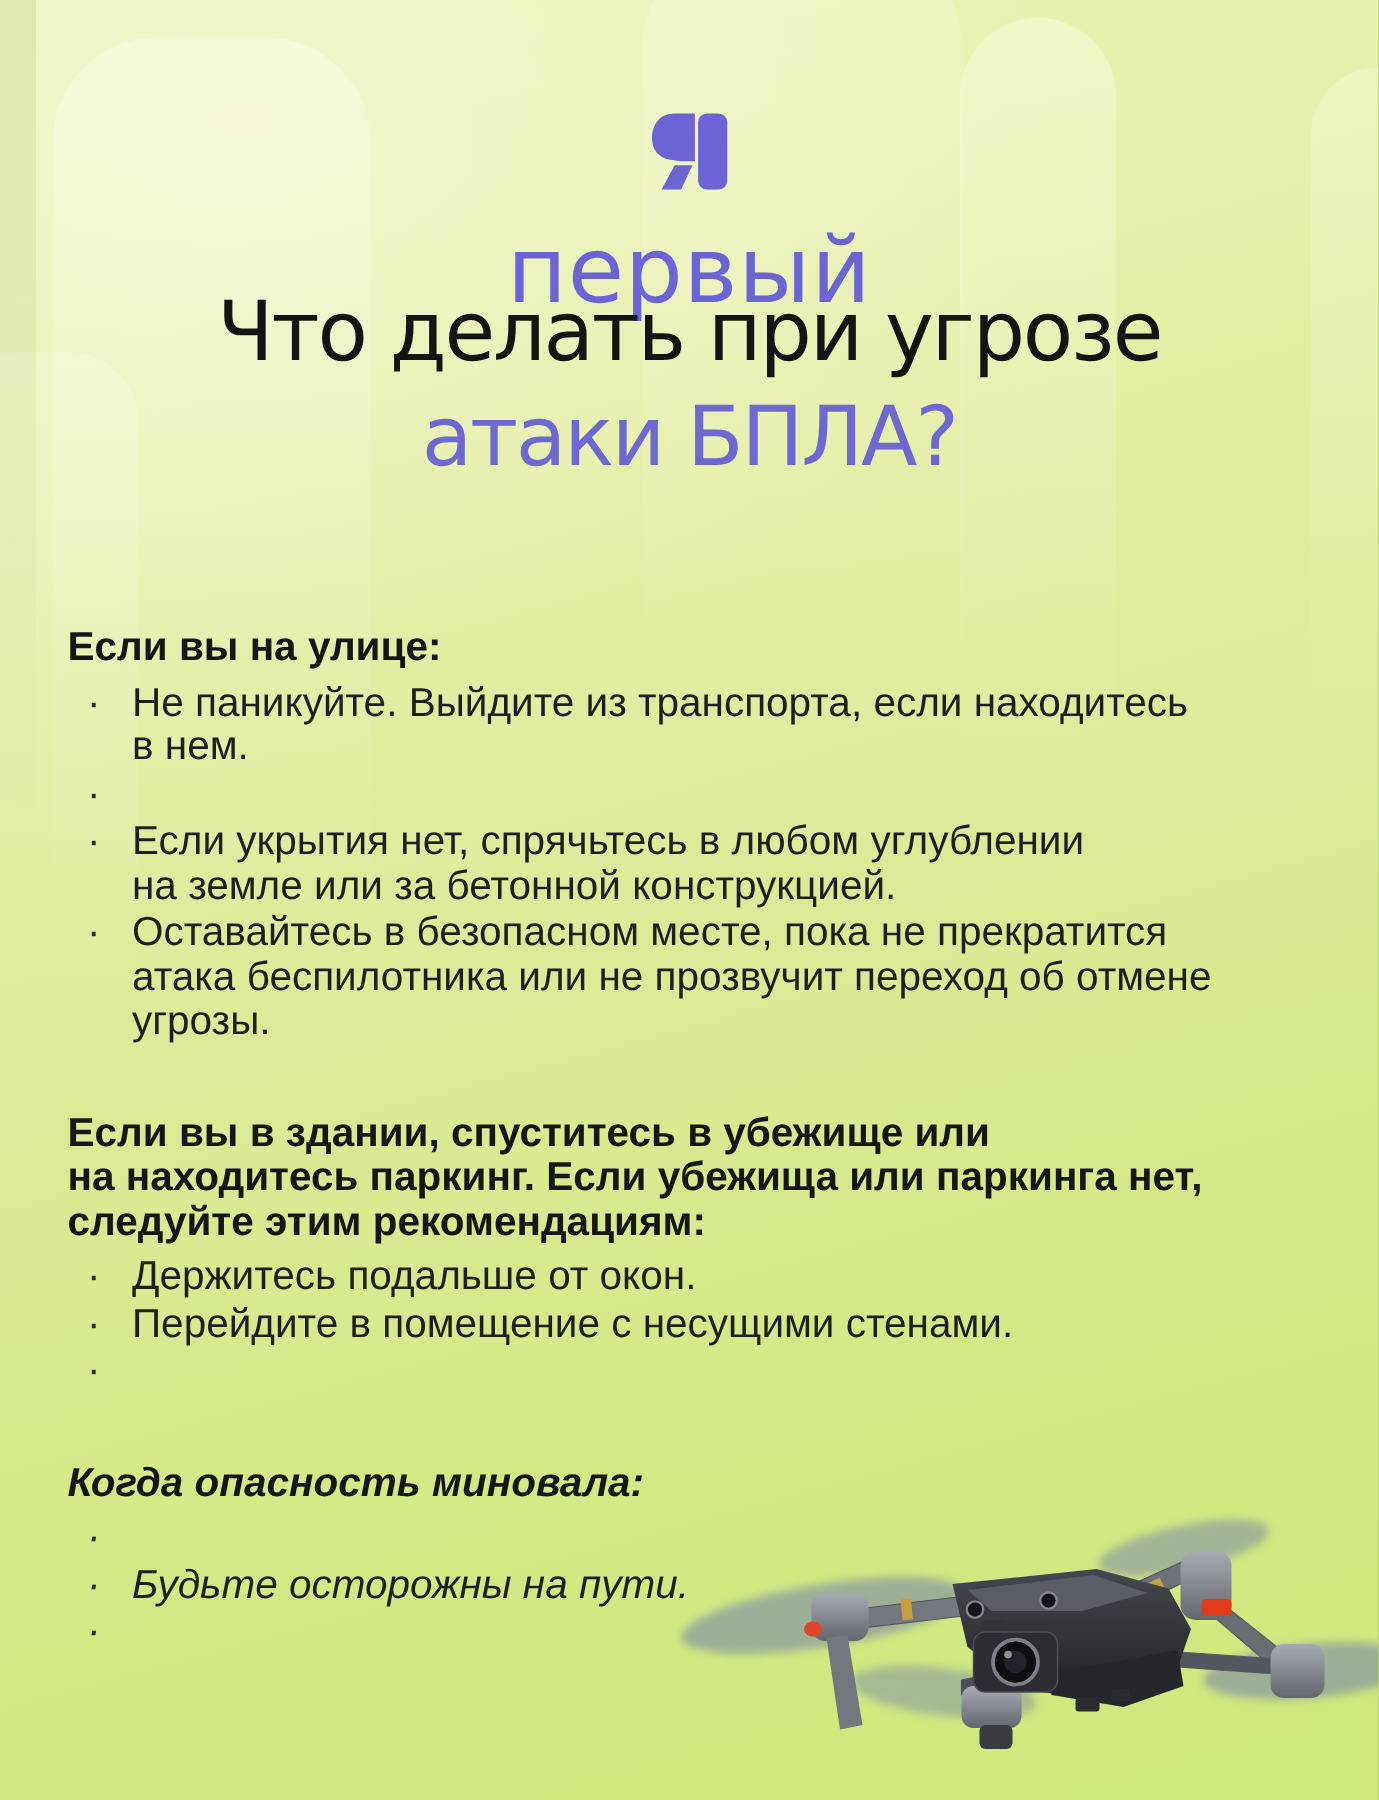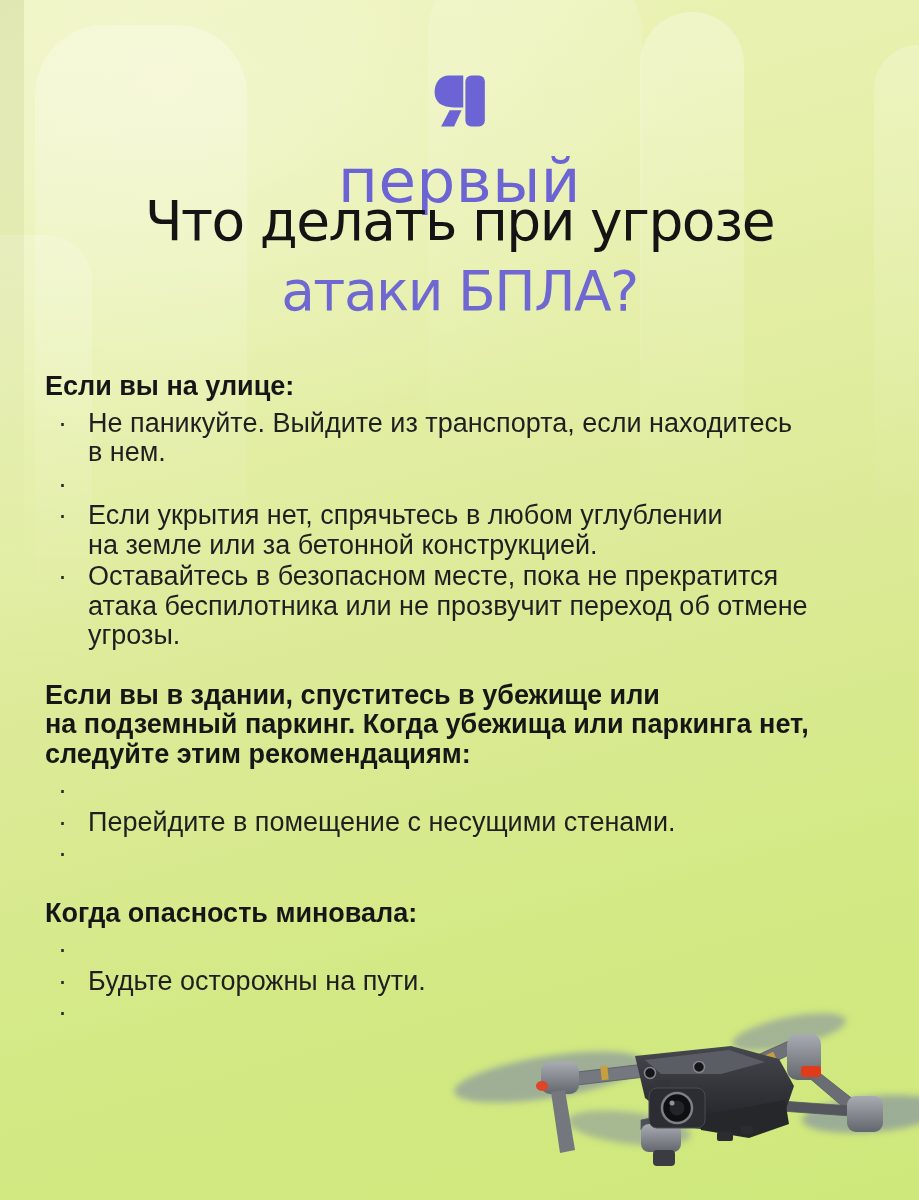--- a/index.html
+++ b/index.html
@@ -36,22 +36,22 @@
 
   
   .title{position:absolute;top:186px;left:0;right:0;text-align:center;
     font-family:"DejaVu Sans",sans-serif;font-weight:normal;font-size:55px;line-height:70px;
     letter-spacing:-1.5px;color:#141414;}
   .title-line2{color:#6F67D2;}
 
   
   .content{position:absolute;left:45px;top:372px;width:838px;color:#1F1F1F;
     font-size:27px;line-height:29.5px;}
-  .section{margin-bottom:30px;}
-  .section:last-child{margin-bottom:0;}
+  .section{margin-bottom:30px;margin-top:45px;}
+  .section:last-child{margin-bottom:0;font-style:italic;}
   .sec-heading{font-weight:bold;white-space:pre-line;margin-bottom:7px;color:#161616;}
   .bullet{display:flex;margin-bottom:2px;}
   .bullet-dot{flex:0 0 30px;padding-left:13px;color:#2a2a2a;}
   .bullet-text{white-space:pre-line;}
 
   
   .drone{position:absolute;right:0;bottom:6px;width:470px;height:190px;}
 </style>
 </head>
 <body>
@@ -101,24 +101,25 @@
       <div class="bullet">
         <span class="bullet-dot">·</span>
         <span class="bullet-text">Оставайтесь в безопасном месте, пока не прекратится
 атака беспилотника или не прозвучит переход об отмене
 угрозы.</span>
       </div>
     </div>
 
     <div class="section">
       <div class="sec-heading">Если вы в здании, спуститесь в убежище или
-на подземный паркинг. Когда убежища или паркинга нет,
+на находитесь паркинг. Если убежища или паркинга нет,
 следуйте этим рекомендациям:</div>
       <div class="bullet">
         <span class="bullet-dot">·</span>
+        <span class="bullet-text">Держитесь подальше от окон.</span>
       </div>
       <div class="bullet">
         <span class="bullet-dot">·</span>
         <span class="bullet-text">Перейдите в помещение с несущими стенами.</span>
       </div>
       <div class="bullet">
         <span class="bullet-dot">·</span>
       </div>
     </div>
 

